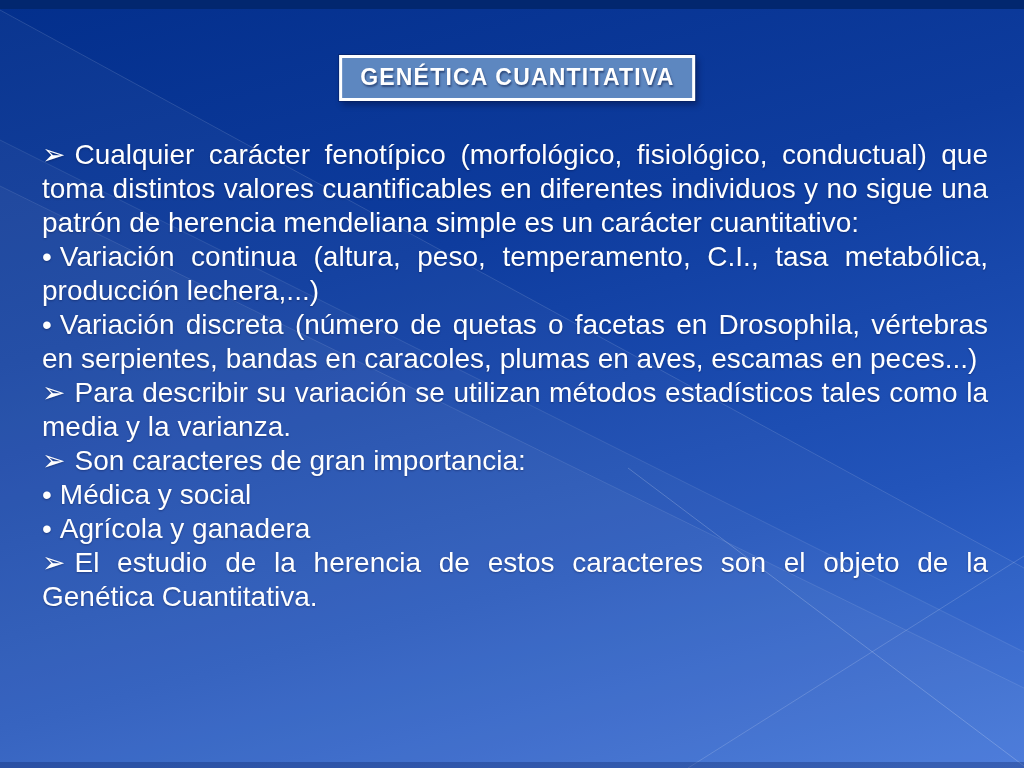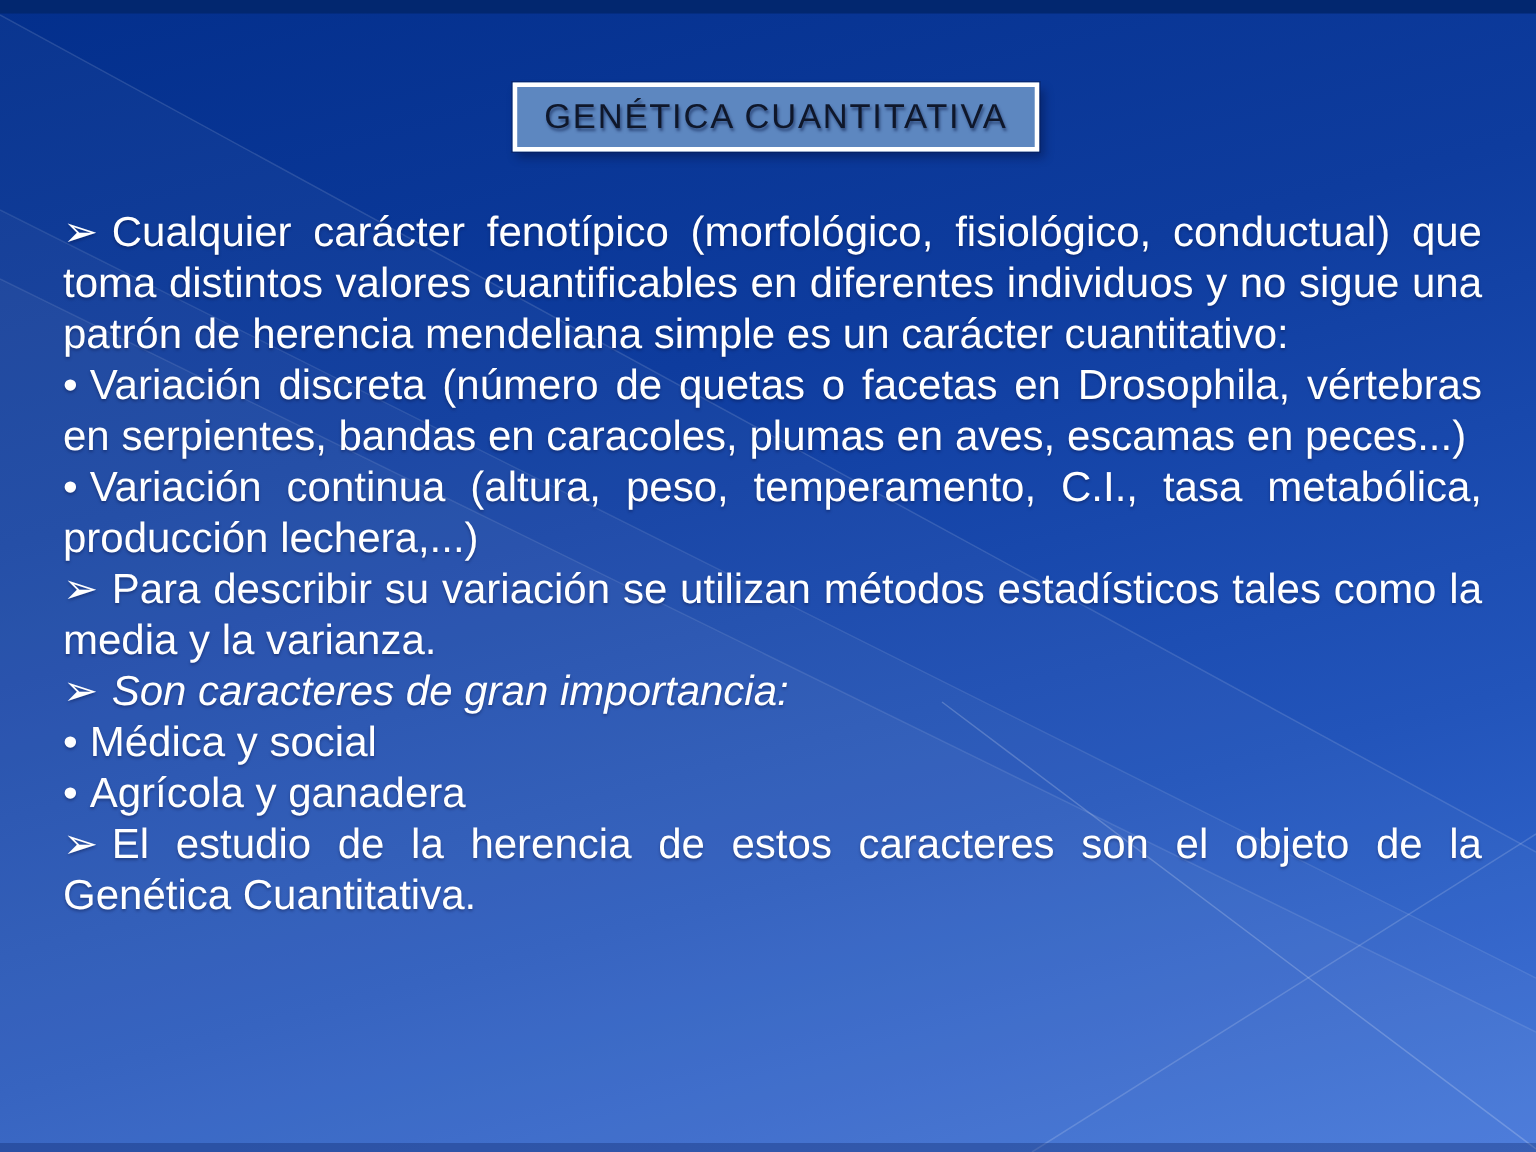--- a/index.html
+++ b/index.html
@@ -20,37 +20,37 @@
   .strip-bottom{position:absolute;bottom:0;left:0;right:0;height:6px;background:rgba(5,25,90,0.30);}
 
   .title-box{
     position:absolute;top:55px;left:50%;transform:translateX(-48.5%);
     background:var(--title-box-fill,#5d87c0);
     border:3px solid var(--title-box-border,#ffffff);
     padding:6px 18px 7px 18px;
     box-shadow:0 0 0 1px rgba(8,30,90,.55), 3px 4px 6px rgba(0,10,50,.40);
   }
   .title-text{
-    font-size:23px;font-weight:normal;color:#0f172a;letter-spacing:1.2px;
+    font-size:23px;font-weight:bold;color:#ffffff;letter-spacing:1.2px;
     white-space:nowrap;text-shadow:1px 2px 2px rgba(0,15,60,.50);
   }
 
   .content{
     position:absolute;left:42px;top:138px;width:946px;
     color:var(--text-color,#ffffff);
     font-size:28px;line-height:34px;
     text-shadow:0 1px 2px rgba(0,10,50,.35);
   }
   .content p{margin:0;}
   .just{text-align:justify;}
   .l2{margin-left:56px;}
   .mk{margin-right:9px;}
   .mk.dot{margin-right:8px;}
   .gap1{margin-top:33px;}
-  .gap2{margin-top:36px;font-style:italic;}
+  .gap2{margin-top:36px;}
   .gap3{margin-top:26px;}
   .subline{margin-top:3px;}
 </style>
 </head>
 <body>
 
 <div class="slide">
 
   <svg class="bg-decor" viewBox="0 0 1024 768" preserveAspectRatio="none" aria-hidden="true">
     <polygon points="0,10 1024,568 1024,768 0,768" fill="#ffffff" opacity="0.03"></polygon>
@@ -67,23 +67,23 @@
   <div class="strip-bottom"></div>
 
   <div class="title-box">
     <span class="title-text">GENÉTICA CUANTITATIVA</span>
   </div>
 
   <div class="content">
 
     <p class="li l1 just"><span class="mk arrow">➢</span><span>Cualquier carácter fenotípico (morfológico, fisiológico, conductual) que toma distintos valores cuantificables en diferentes individuos y no sigue una patrón de herencia mendeliana simple es un carácter cuantitativo:</span></p>
 
+    <p class="li l2 just"><span class="mk dot">•</span><span>Variación continua (altura, peso, temperamento, C.I., tasa metabólica, producción lechera,...)</span></p>
+
     <p class="li l2 just"><span class="mk dot">•</span><span>Variación discreta (número de quetas o facetas en Drosophila, vértebras en serpientes, bandas en caracoles, plumas en aves, escamas en peces...)</span></p>
-
-    <p class="li l2 just"><span class="mk dot">•</span><span>Variación continua (altura, peso, temperamento, C.I., tasa metabólica, producción lechera,...)</span></p>
 
     <p class="li l1 just gap1"><span class="mk arrow">➢</span><span>Para describir su variación se utilizan métodos estadísticos tales como la media y la varianza.</span></p>
 
     <p class="li l1 gap2"><span class="mk arrow">➢</span><span>Son caracteres de gran importancia:</span></p>
 
     <p class="li l2 subline"><span class="mk dot">•</span><span>Médica y social</span></p>
 
     <p class="li l2 subline"><span class="mk dot">•</span><span>Agrícola y ganadera</span></p>
 
     <p class="li l1 just gap3"><span class="mk arrow">➢</span><span>El estudio de la herencia de estos caracteres son el objeto de la Genética Cuantitativa.</span></p>

